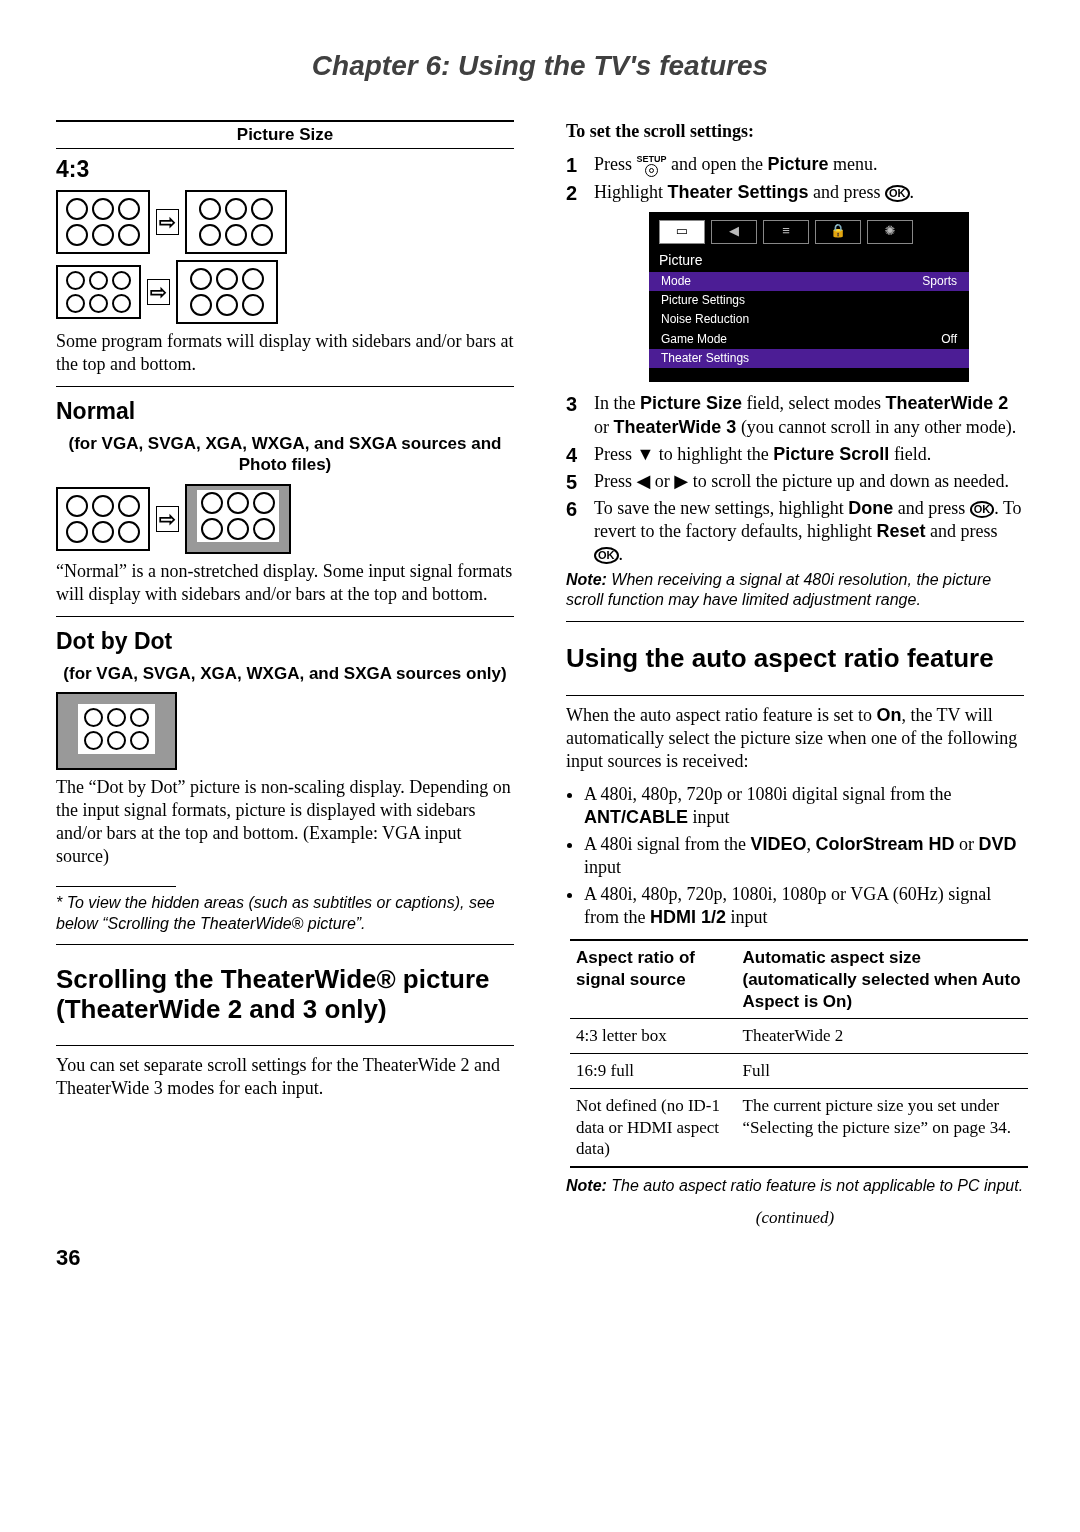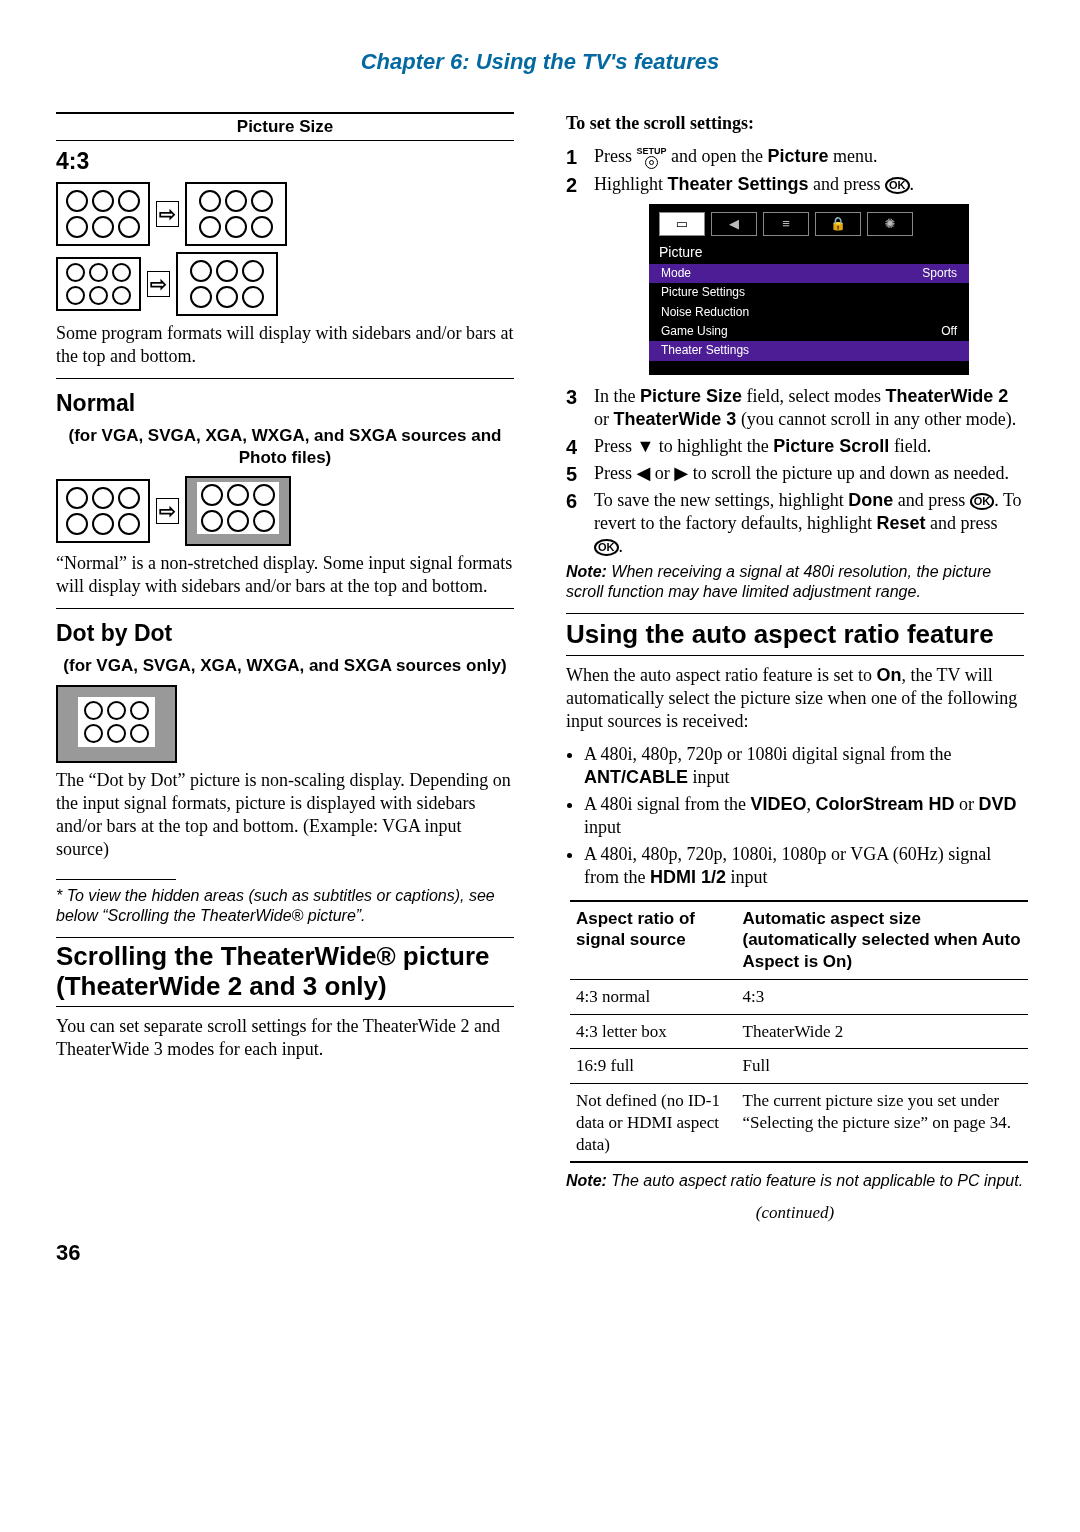--- a/index.html
+++ b/index.html
@@ -11,23 +11,23 @@
     width: 1080px;
     box-sizing: border-box;
     font-size: 18px;
     line-height: 1.28;
   }
   .chapter-title {
     text-align: center;
     font-family: Arial, Helvetica, sans-serif;
     font-weight: bold;
     font-style: italic;
-    font-size: 22px;
+    font-size: 28px;
     margin-bottom: 36px;
-    color: #0369a1;
+    color: #404040;
   }
   .columns {
     display: flex;
     gap: 52px;
   }
   .col {
     flex: 1 1 0;
     min-width: 0;
   }
   .picsize-box {
@@ -43,21 +43,21 @@
   h2.section {
     font-family: Arial, Helvetica, sans-serif;
     font-weight: 900;
     font-size: 23px;
     margin: 6px 0 6px 0;
   }
   h2.big {
     font-size: 26px;
     border-top: 1px solid #000;
     border-bottom: 1px solid #000;
-    padding: 4px 0;
+    padding: 20px 0;
     margin: 10px 0 8px 0;
   }
   h3.sub {
     font-family: Arial, Helvetica, sans-serif;
     font-weight: bold;
     font-size: 17px;
     margin: 4px 0 8px 0;
     text-align: center;
   }
   .divider { border-top: 1px solid #000; margin: 10px 0; }
@@ -225,21 +225,21 @@
             </div>
           <div class="menu-row">
               <span>Picture Settings</span>
               <span></span>
             </div>
           <div class="menu-row">
               <span>Noise Reduction</span>
               <span></span>
             </div>
           <div class="menu-row">
-              <span>Game Using</span>
+              <span>Game Mode</span>
               <span>Off</span>
             </div>
           <div class="menu-row sel">
               <span>Theater Settings</span>
               <span></span>
             </div>
         </div>
       </li>
       <li>
         <span>In the </span><span class="boldsan">Picture Size</span><span> field, select modes </span><span class="boldsan">TheaterWide 2</span><span> or </span><span class="boldsan">TheaterWide 3</span><span> (you cannot scroll in any other mode).</span>
@@ -267,24 +267,20 @@
       <li><span>A 480i signal from the </span><span class="boldsan">VIDEO</span><span>, </span><span class="boldsan">ColorStream HD</span><span> or </span><span class="boldsan">DVD</span><span> input</span></li>
       <li><span>A 480i, 480p, 720p, 1080i, 1080p or VGA (60Hz) signal from the </span><span class="boldsan">HDMI 1/2</span><span> input</span></li>
     </ul>
 
     <table class="aspect">
       <tbody>
           <tr>
         <th>Aspect ratio of signal source</th>
         <th>Automatic aspect size (automatically selected when Auto Aspect is On)</th>
       </tr>
-      <tr>
-            <td>4:3 normal</td>
-            <td>4:3</td>
-          </tr>
       <tr>
             <td>4:3 letter box</td>
             <td>TheaterWide 2</td>
           </tr>
       <tr>
             <td>16:9 full</td>
             <td>Full</td>
           </tr>
       <tr>
             <td>Not defined (no ID-1 data or HDMI aspect data)</td>

